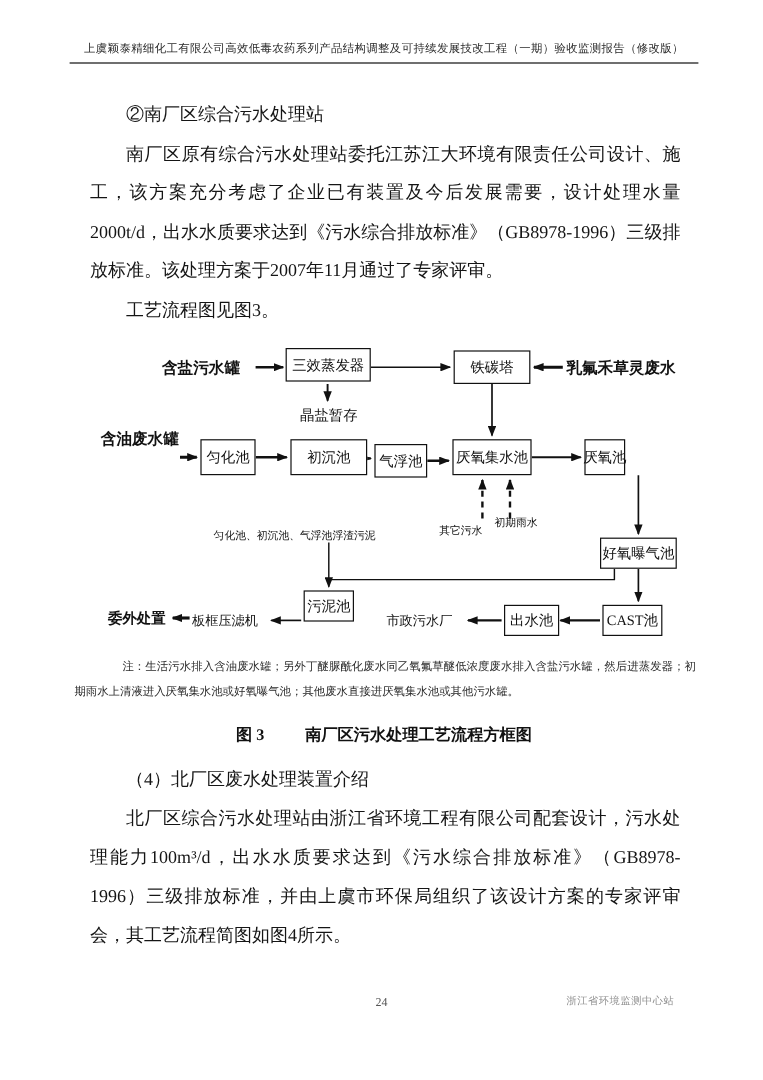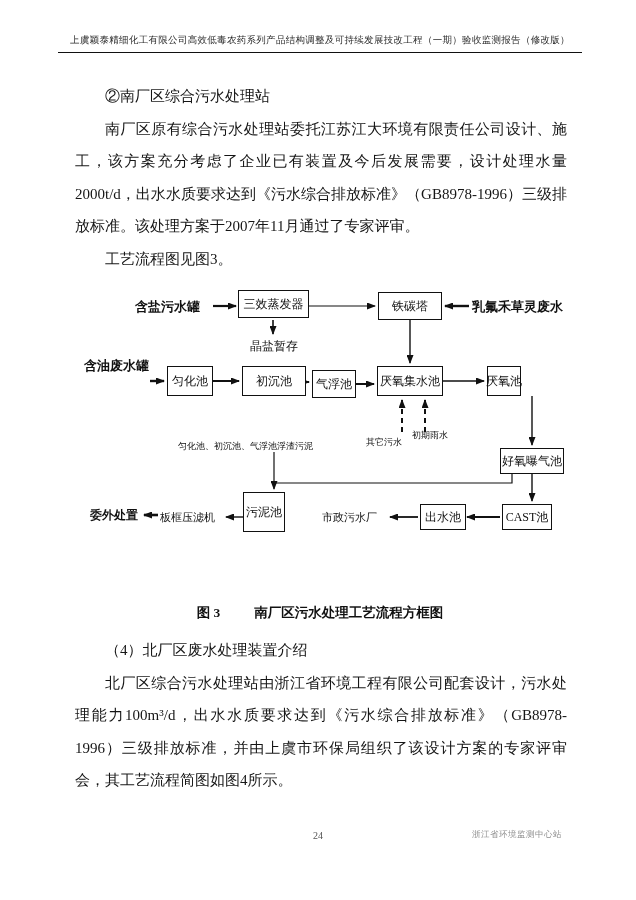--- a/index.html
+++ b/index.html
@@ -111,23 +111,24 @@
     <div class="fbox" style="left:178px;top:8px;width:71px;height:28px">三效蒸发器</div>
     <div class="fbox" style="left:318px;top:10px;width:64px;height:28px">铁碳塔</div>
     <div class="fbox" style="left:107px;top:84px;width:46px;height:30px">匀化池</div>
     <div class="fbox" style="left:182px;top:84px;width:64px;height:30px">初沉池</div>
     <div class="fbox" style="left:252px;top:88px;width:44px;height:28px">气浮池</div>
     <div class="fbox" style="left:317px;top:84px;width:66px;height:30px">厌氧集水池</div>
     <div class="fbox" style="left:427px;top:84px;width:34px;height:30px">厌氧池</div>
     <div class="fbox" style="left:440px;top:166px;width:64px;height:26px">好氧曝气池</div>
     <div class="fbox" style="left:442px;top:222px;width:50px;height:26px">CAST池</div>
     <div class="fbox" style="left:360px;top:222px;width:46px;height:26px">出水池</div>
-    <div class="fbox" style="left:183px;top:210px;width:42px;height:40px">污泥池</div>
+    <div class="fbox" style="left:193px;top:210px;width:42px;height:26px">污泥池</div>
   </div>
 
+  <div class="note">注：生活污水排入含油废水罐；另外丁醚脲酰化废水同乙氧氟草醚低浓度废水排入含盐污水罐，然后进蒸发器；初期雨水上清液进入厌氧集水池或好氧曝气池；其他废水直接进厌氧集水池或其他污水罐。</div>
 
   <div class="caption">
     <span>图 3</span><span class="gap"></span><span>南厂区污水处理工艺流程方框图</span>
   </div>
 
   <div class="body-block" id="body2">
     <p>（4）北厂区废水处理装置介绍</p>
     <p>北厂区综合污水处理站由浙江省环境工程有限公司配套设计，污水处理能力100m³/d，出水水质要求达到《污水综合排放标准》（GB8978-1996）三级排放标准，并由上虞市环保局组织了该设计方案的专家评审会，其工艺流程简图如图4所示。</p>
   </div>
 

